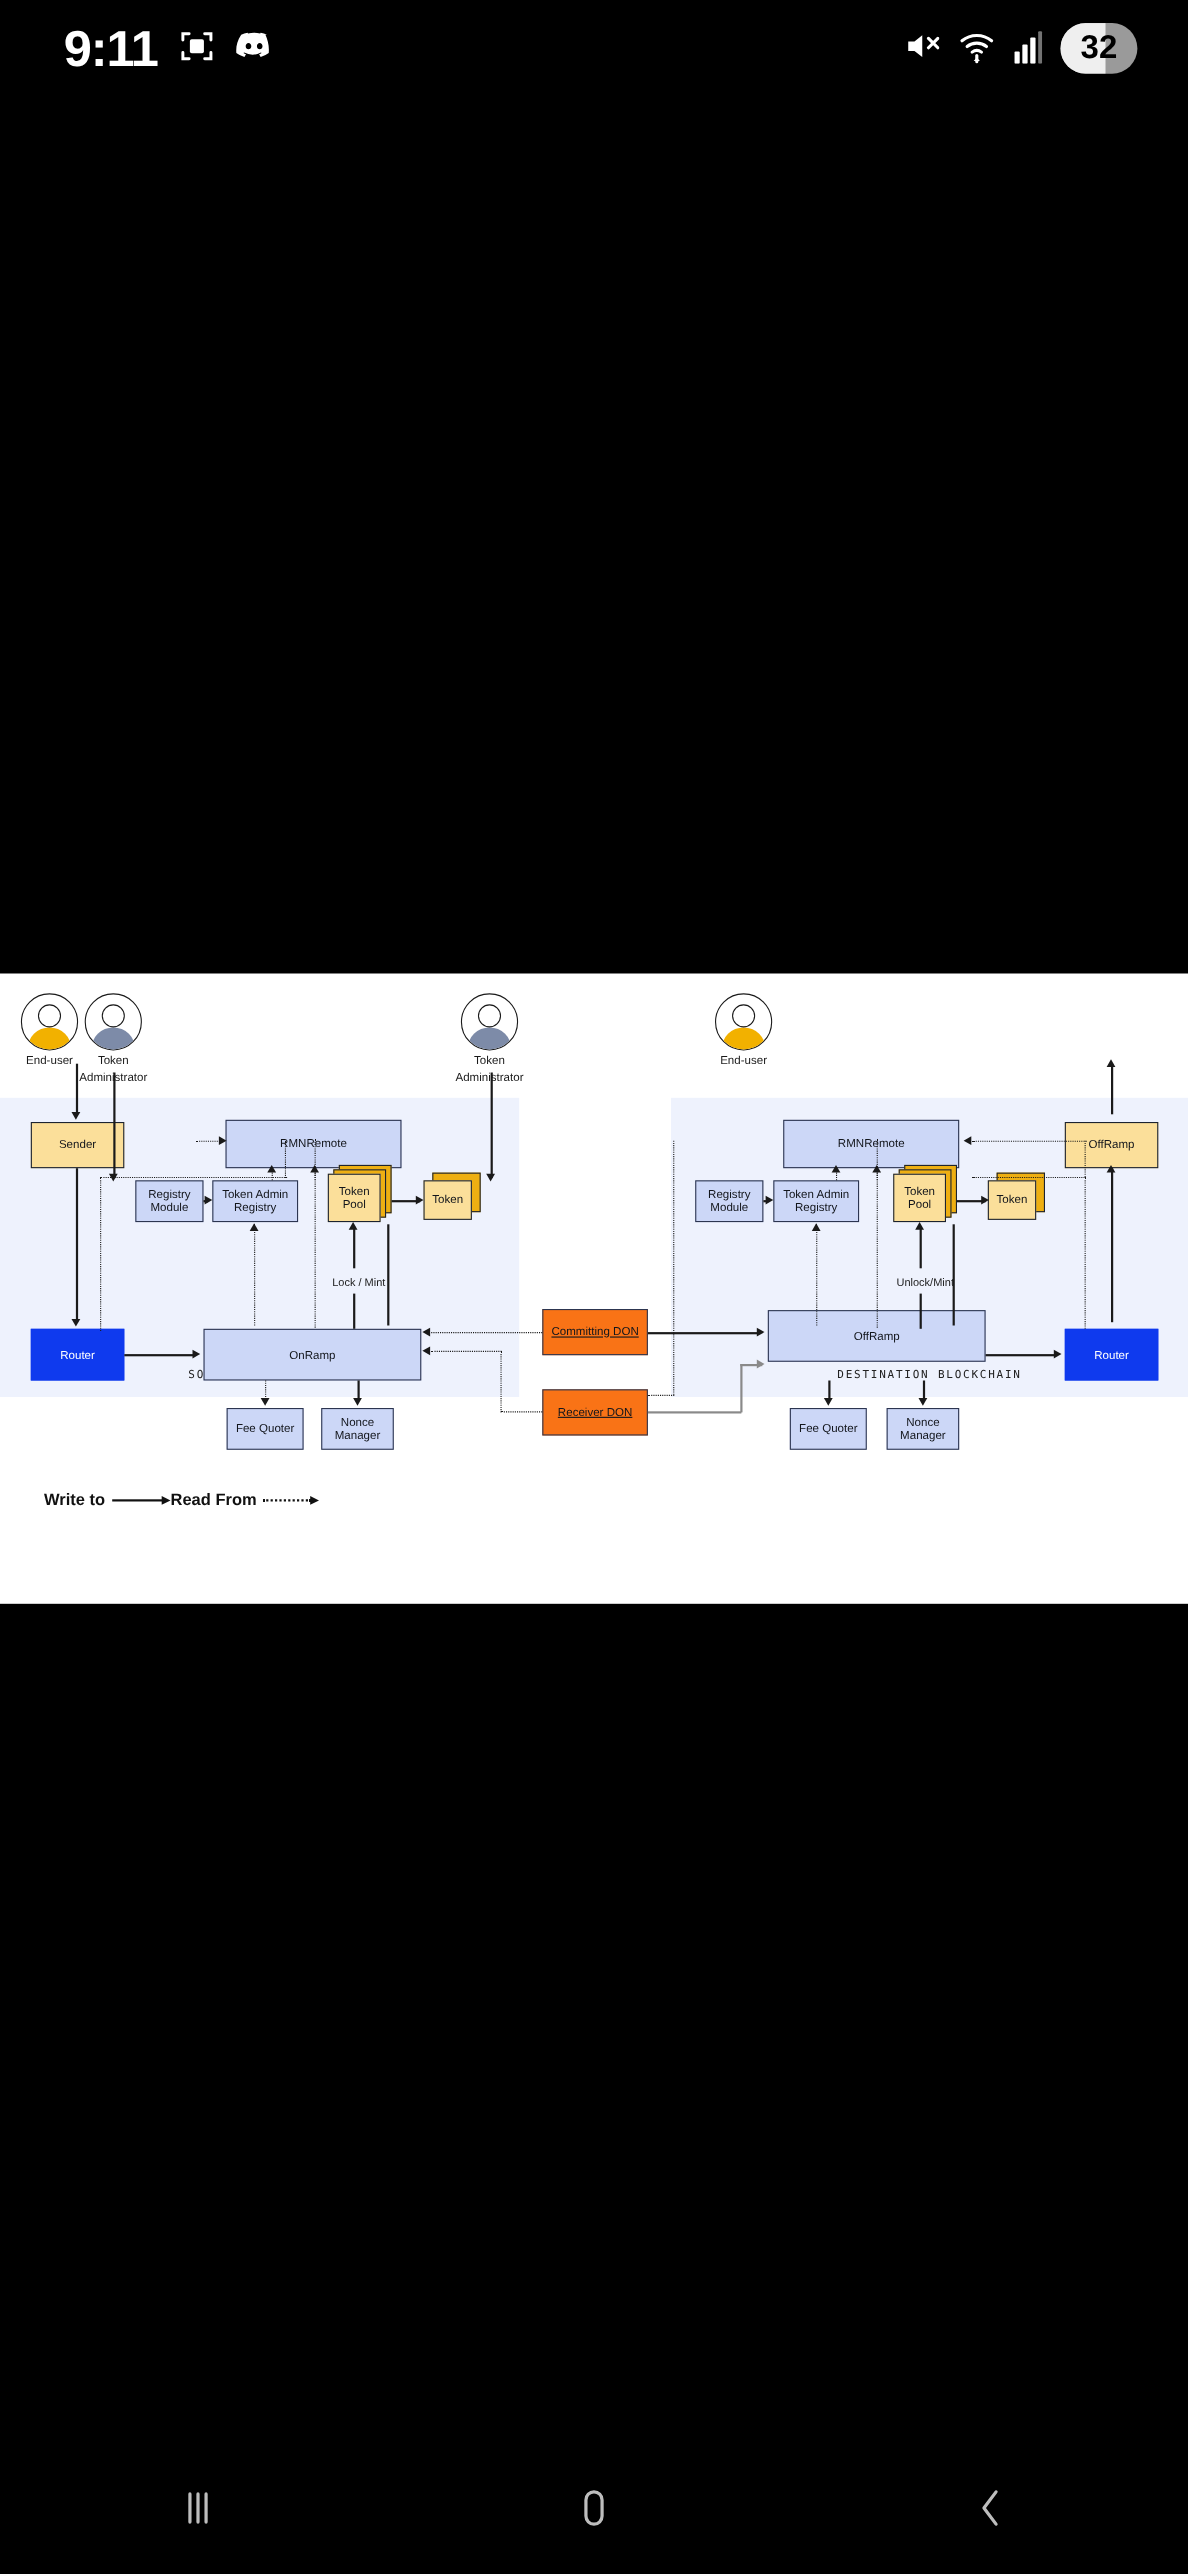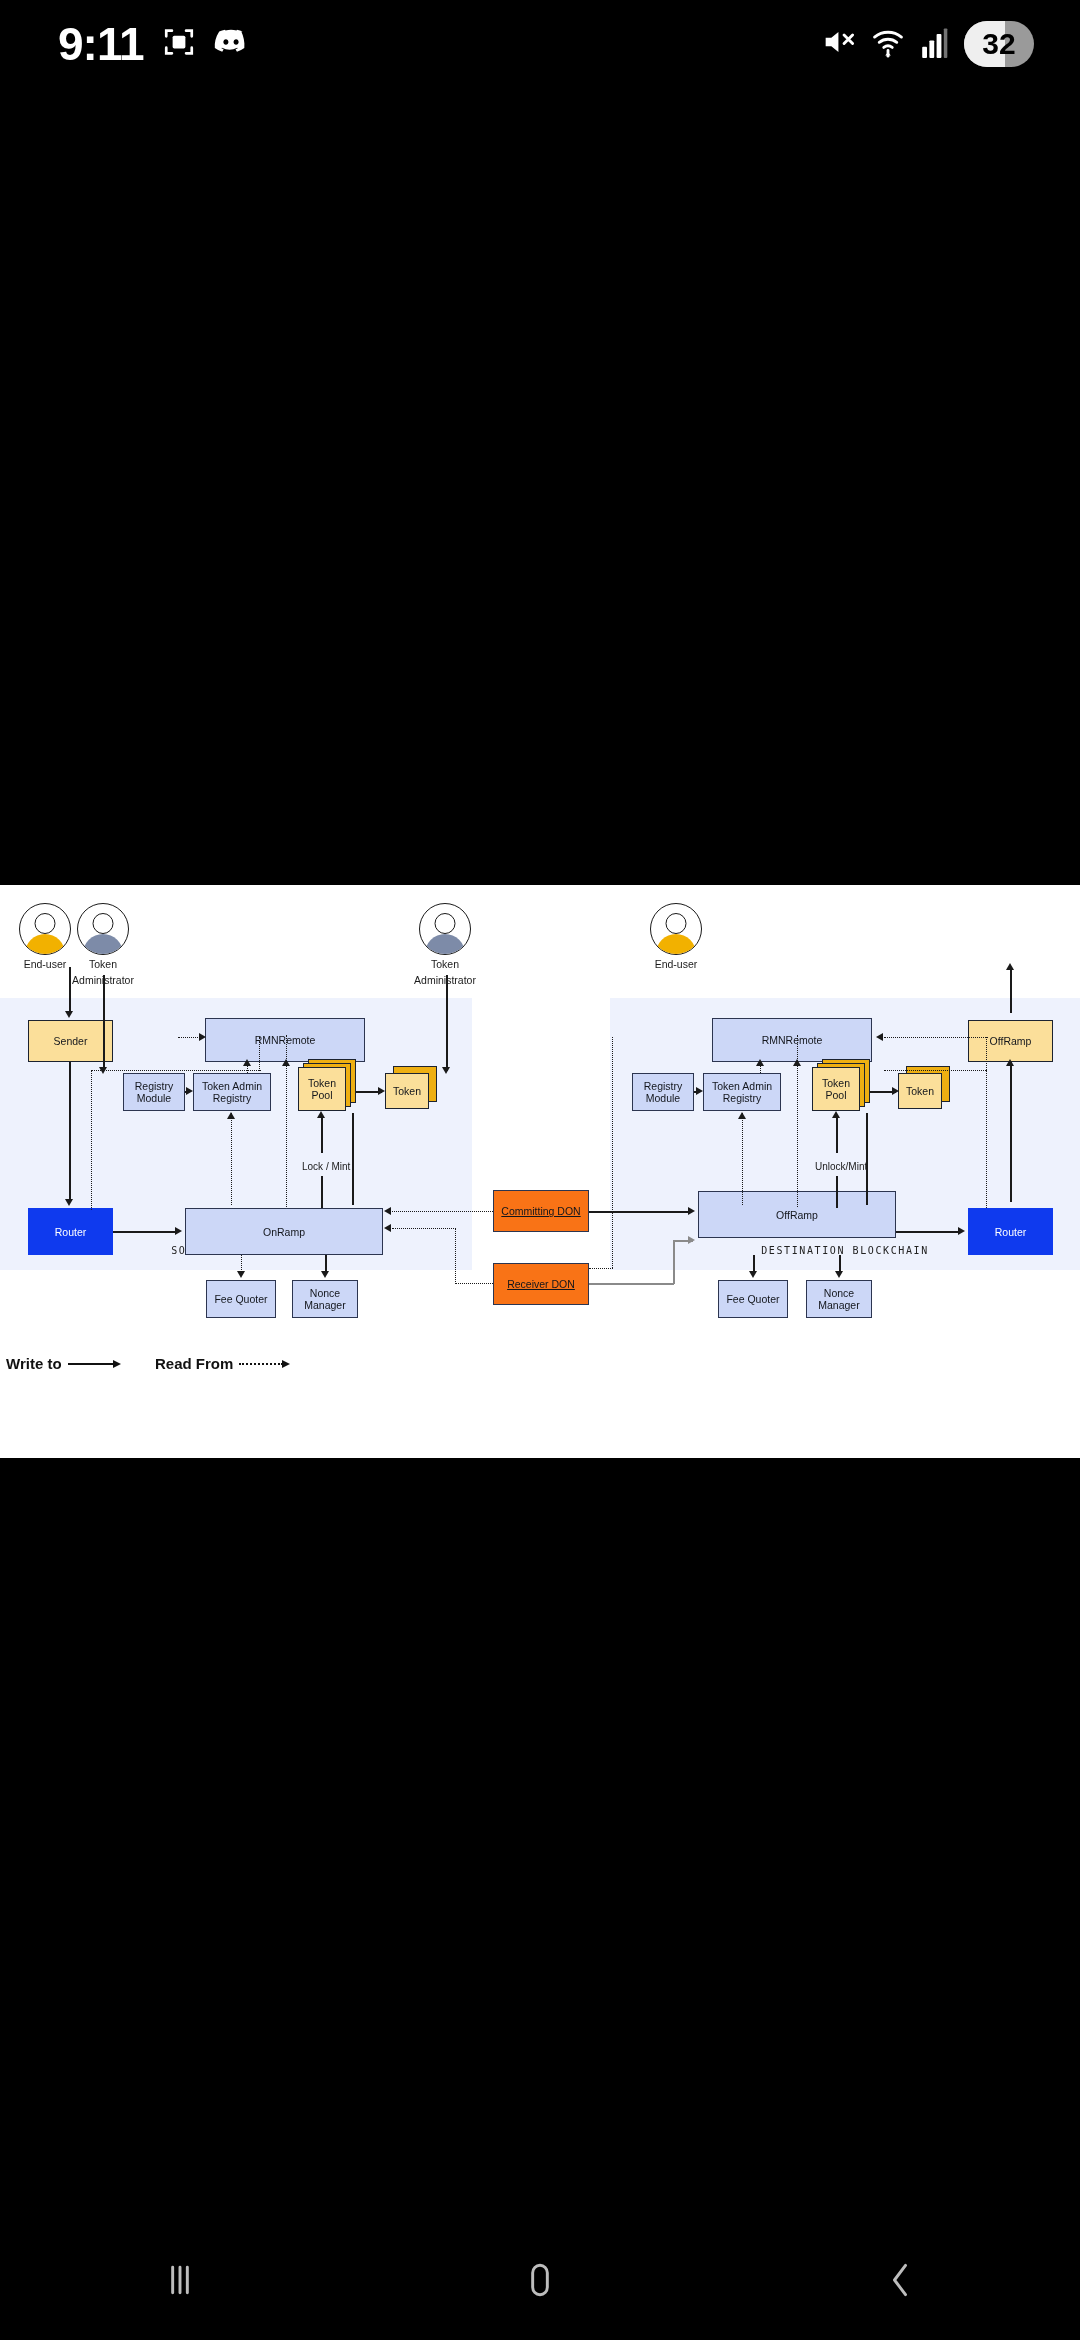--- a/index.html
+++ b/index.html
@@ -435,21 +435,21 @@
 
     <div class="ln lv" style="left:753px; top:370px; height:17px;"></div>
     <div class="arw arw-d" style="left:749px; top:386px;"></div>
 
     <div class="ln lv" style="left:839px; top:370px; height:17px;"></div>
     <div class="arw arw-d" style="left:835px; top:386px;"></div>
 
     <div class="ln lv" style="left:866px; top:228px; height:92px;"></div>
 
     <div id="legend">
-      <div class="lg-item" style="left:6px; top:10px;">
+      <div class="lg-item" style="left:40px; top:10px;">
         <span>Write to</span>
         <span class="lg-solid">
             <span class="lg-head"></span>
           </span>
       </div>
       <div class="lg-item" style="left:155px; top:10px;">
         <span>Read From</span>
         <span class="lg-dot">
             <span class="lg-head"></span>
           </span>

